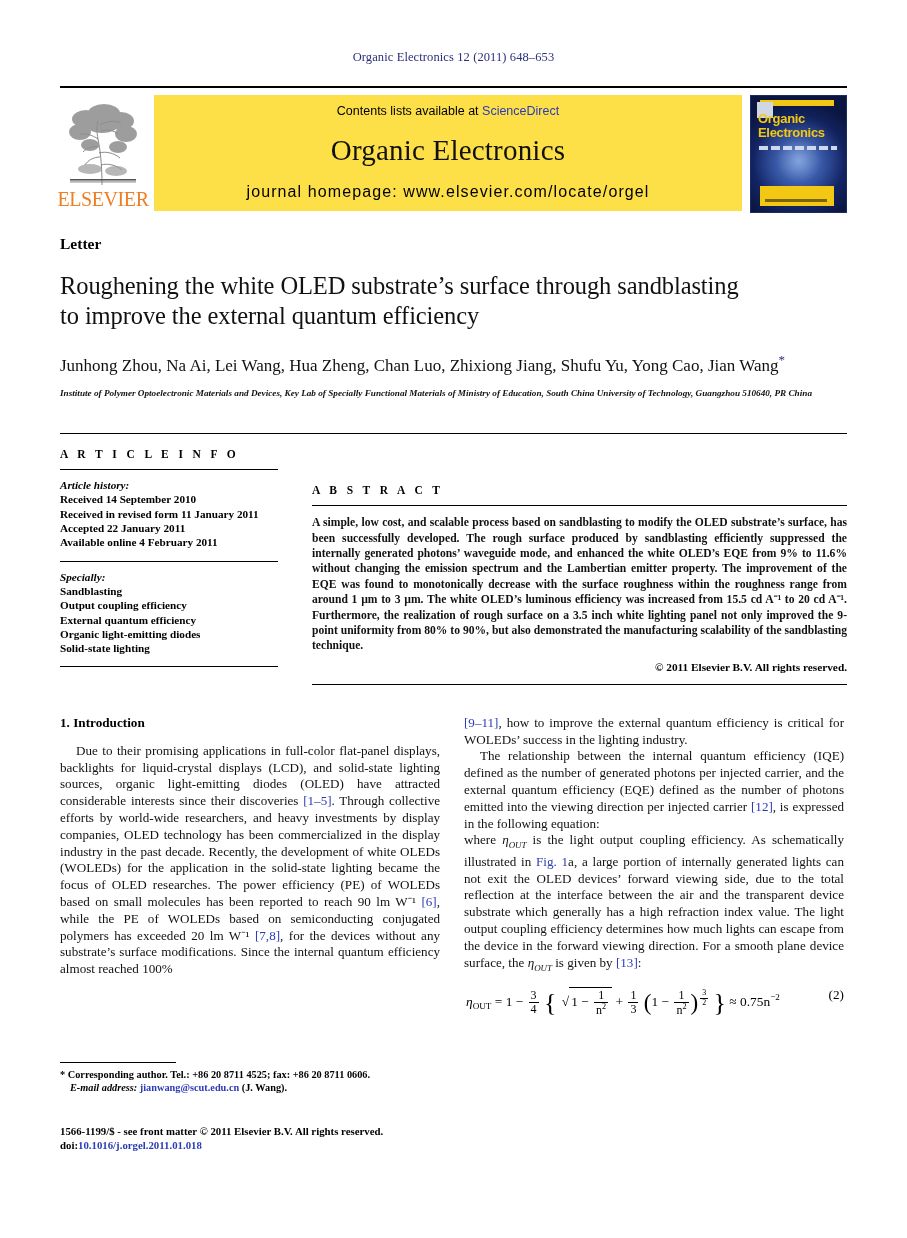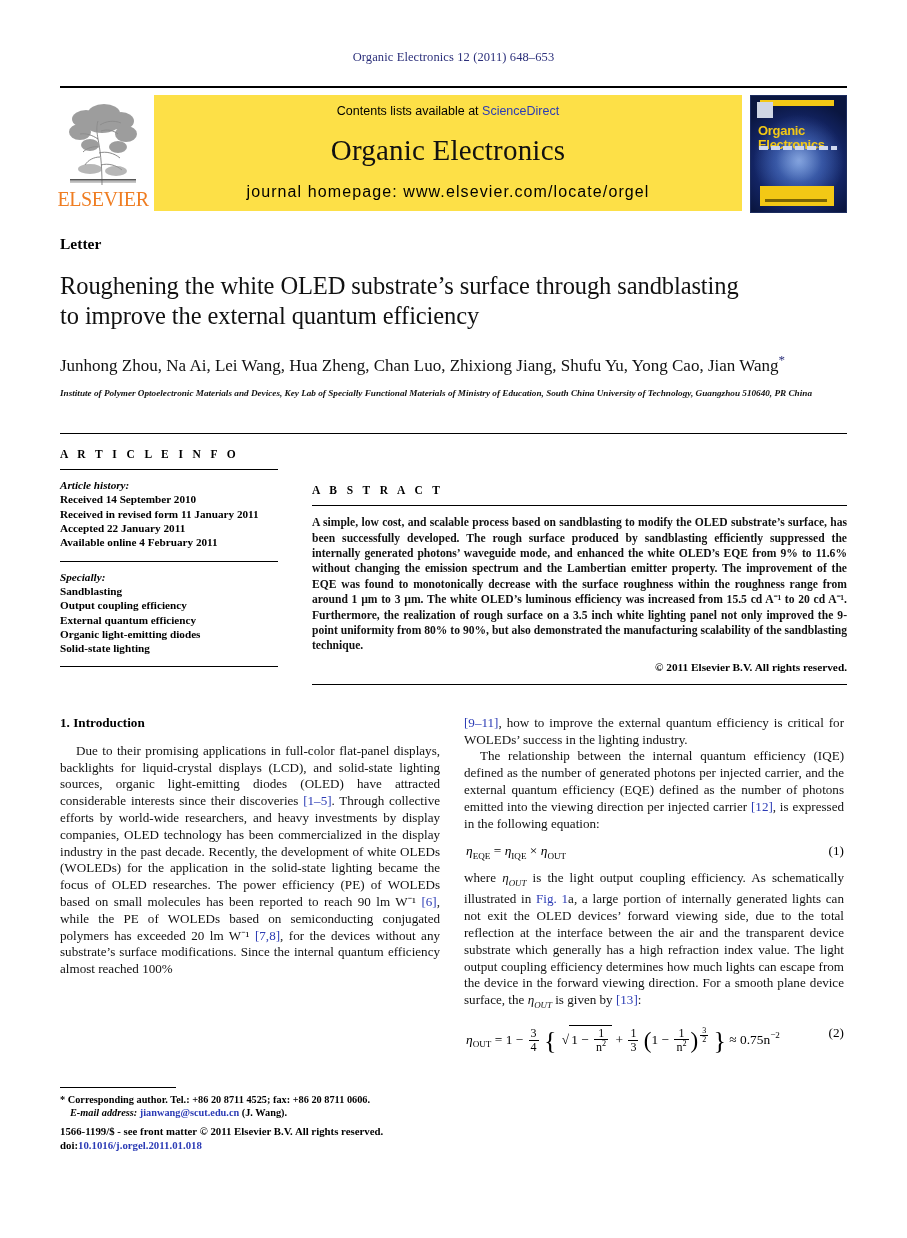--- a/index.html
+++ b/index.html
@@ -90,21 +90,21 @@
     position: relative;
     background:
       radial-gradient(ellipse 70% 55% at 50% 58%, #3f67b8 0%, #24408f 38%, #132463 68%, #0a1640 100%);
     overflow: hidden;
     border: 1px solid #1c2c5e;
   }
   .cover-topbar { position:absolute; top:4px; left:9px; width:74px; height:6px; background:#f3c815; }
   .cover-bottombar { position:absolute; bottom:6px; left:9px; width:74px; height:20px; background:#f3c815; }
   .cover-bottombar-txt { position:absolute; bottom:10px; left:14px; width:62px; height:3px; background:#7a6404; }
   .cover-title {
-    position:absolute; top:28px; left:7px;
+    position:absolute; top:16px; left:7px;
     font-family:"Liberation Sans", sans-serif;
     font-weight:700; font-size:13px; line-height:13.5px;
     color:#f3c815; letter-spacing:-0.3px;
   }
   .cover-sub {
     position:absolute; top:50px; left:8px; width:78px; height:4px;
     background: repeating-linear-gradient(90deg,#cfd8ef 0 9px, transparent 9px 12px);
   }
   .cover-star {
     position:absolute; left:50%; top:55%;
@@ -235,21 +235,21 @@
   .frac .den { display:block; padding:0 2px; }
   .brace { font-size: 26px; vertical-align: middle; line-height: 0.6; }
   .sqrt-wrap { display:inline-block; position:relative; padding-left:2px; }
   .sqrt-bar { border-top:1.2px solid #000; display:inline-block; padding:1px 2px 0 2px; }
   .paren-big { font-size: 23px; vertical-align: middle; line-height:0.6; }
 
   
   .footnote {
     position: absolute;
     left: 60px;
-    top: 1087px;
+    top: 1062px;
     width: 380px;
   }
   .fn-rule { border-top: 1.1px solid #000; width: 116px; }
   .fn-text {
     font-family: "Liberation Serif", serif;
     font-size: 10.3px;
     line-height: 13.4px;
     font-weight: 700;
     padding-top: 5px;
   }
@@ -380,26 +380,20 @@
     <div class="bcol">
       <div class="h2">1. Introduction</div>
       <p class="body indent"><span>Due to their promising applications in full-color flat-panel displays, backlights for liquid-crystal displays (LCD), and solid-state lighting sources, organic light-emitting diodes (OLED) have attracted considerable interests since their discoveries </span><span class="ref">[1–5]</span><span>. Through collective efforts by world-wide researchers, and heavy investments by display companies, OLED technology has been commercialized in the display industry in the past decade. Recently, the development of white OLEDs (WOLEDs) for the application in the solid-state lighting became the focus of OLED researches. The power efficiency (PE) of WOLEDs based on small molecules has been reported to reach 90 lm W⁻¹ </span><span class="ref">[6]</span><span>, while the PE of WOLEDs based on semiconducting conjugated polymers has exceeded 20 lm W⁻¹ </span><span class="ref">[7,8]</span><span>, for the devices without any substrate’s surface modifications. Since the internal quantum efficiency almost reached 100% </span></p>
     </div>
 
     <div class="bcol">
       <p class="body"><span class="ref">[9–11]</span><span>, how to improve the external quantum efficiency is critical for WOLEDs’ success in the lighting industry.</span></p>
 
       <p class="body indent"><span>The relationship between the internal quantum efficiency (IQE) defined as the number of generated photons per injected carrier, and the external quantum efficiency (EQE) defined as the number of photons emitted into the viewing direction per injected carrier </span><span class="ref">[12]</span><span>, is expressed in the following equation:</span></p>
 
-      <div class="eq-row">
-        <span class="eq-body">
-          <span class="it">η</span><sub>EQE</sub> = <span class="it">η</span><sub>IQE</sub> × <span class="it">η</span><sub>OUT</sub>
-        </span>
-        <span class="eq-num">(1)</span>
-      </div>
 
       <p class="body"><span>where </span><span class="it">η<sub>OUT</sub></span><span> is the light output coupling efficiency. As schematically illustrated in </span><span class="ref">Fig. 1</span><span>a, a large portion of internally generated lights can not exit the OLED devices’ forward viewing side, due to the total reflection at the interface between the air and the transparent device substrate which generally has a high refraction index value. The light output coupling efficiency determines how much lights can escape from the device in the forward viewing direction. For a smooth plane device surface, the </span><span class="it">η<sub>OUT</sub></span><span> is given by </span><span class="ref">[13]</span><span>:</span></p>
 
       <div class="eq-row">
         <span class="eq-body">
           <span class="it">η</span><sub>OUT</sub> = 1 −
           <span class="frac"><span class="num">3</span><span class="den">4</span></span>
           <span class="brace">{</span>
           <span class="sqrt-wrap">√<span class="sqrt-bar">1 − <span class="frac"><span class="num">1</span><span class="den">n<sup>2</sup></span></span></span></span>
           +

